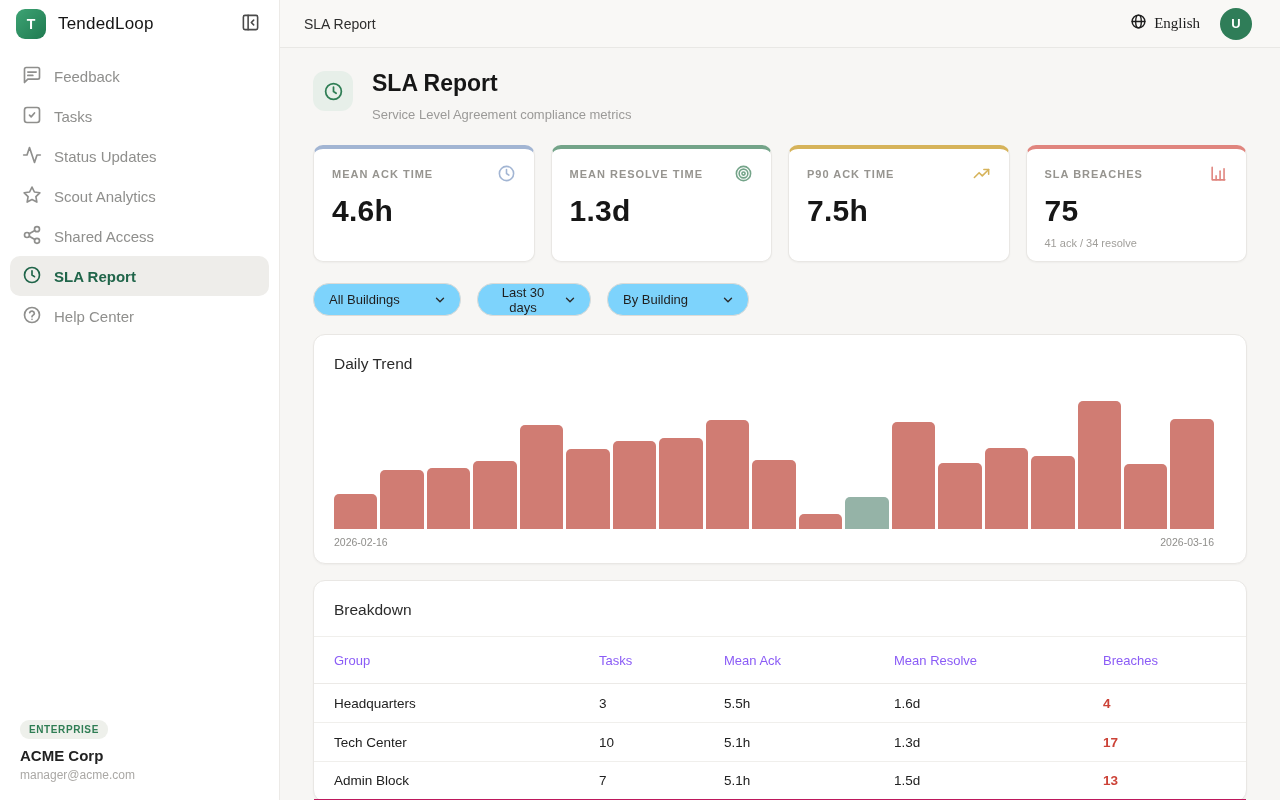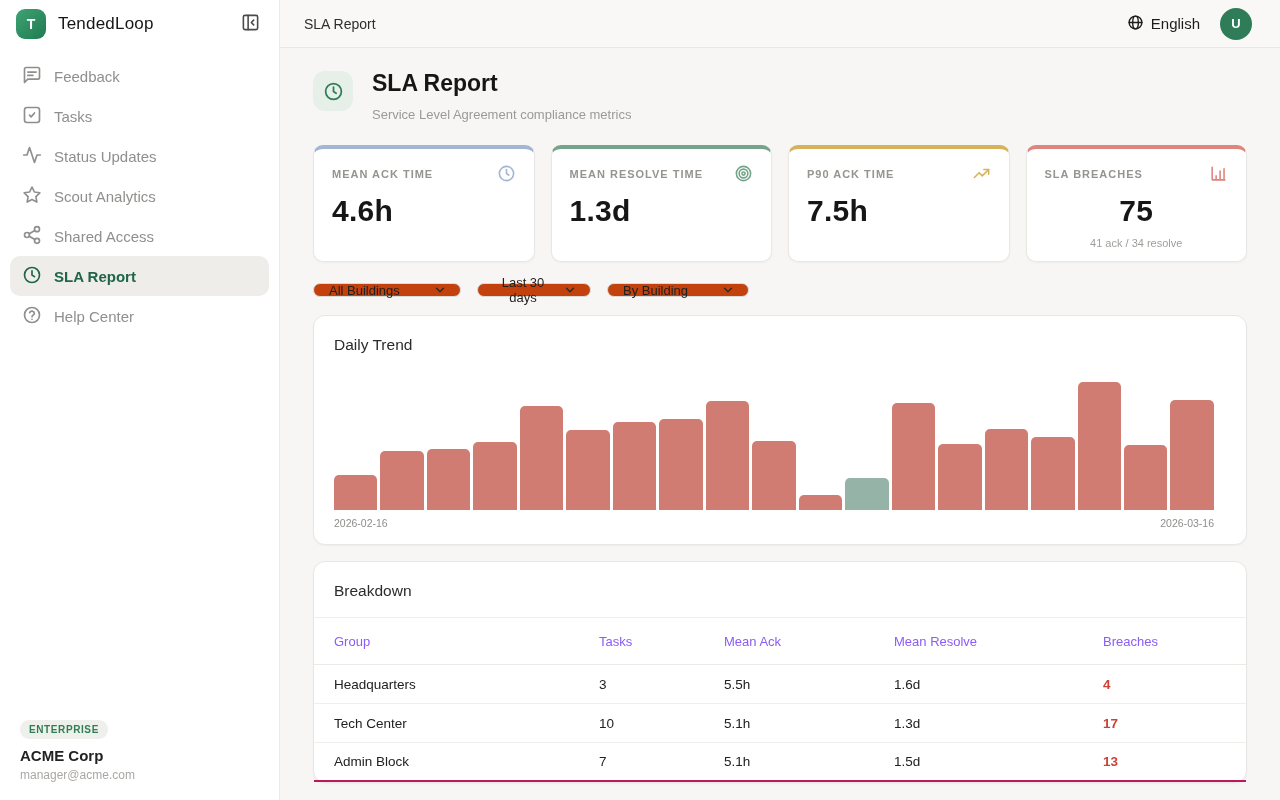--- a/index.html
+++ b/index.html
@@ -21,21 +21,21 @@
   .sidebar-footer { position:absolute; left:20px; bottom:18px; }
   .plan-badge { display:inline-block; background:#eef0eb; color:#2f7d54; font-size:10px; font-weight:700; letter-spacing:0.6px; padding:4px 9px; border-radius:9px; }
   .org-name { font-size:15px; font-weight:600; color:#222; margin-top:8px; }
   .org-email { font-size:12px; color:#aaa8a5; margin-top:4px; }
 
   
   .main { flex:1; display:flex; flex-direction:column; height:800px; overflow:hidden; }
   .topbar { height:48px; background:#f9f8f6; border-bottom:1px solid #e9e8e5; display:flex; align-items:center; padding:0 28px 0 24px; flex:0 0 48px; }
   .breadcrumb { font-size:14px; color:#2e2e2e; flex:1; }
   .topbar-right { display:flex; align-items:center; gap:20px; }
-  .lang-btn { display:flex; align-items:center; gap:7px; background:transparent; border:none; font-family:Liberation Sans, sans-serif; font-size:15px; font-weight:500; color:#1d1d1d; cursor:pointer; }
+  .lang-btn { display:flex; align-items:center; gap:7px; background:transparent; border:none; font-family:Liberation Serif, serif; font-size:15px; font-weight:500; color:#1d1d1d; cursor:pointer; }
   .avatar { width:32px; height:32px; border-radius:50%; background:#2f7d58; color:#fff; font-size:13px; font-weight:700; display:flex; align-items:center; justify-content:center; cursor:pointer; border:none; }
 
   .content { padding:23px 33px; flex:1; overflow:hidden; }
 
   
   .page-header { display:flex; align-items:flex-start; gap:19px; }
   .page-icon { width:40px; height:40px; border-radius:12px; background:#e7efe9; color:#2e7d54; display:flex; align-items:center; justify-content:center; }
   .page-title { font-size:23px; font-weight:700; color:#161616; line-height:1.1; }
   .page-subtitle { font-size:13px; color:#9b9a98; margin-top:11px; }
 
@@ -43,21 +43,21 @@
   .stats { display:grid; grid-template-columns:repeat(4,1fr); gap:16px; margin-top:23px; }
   .stat-card { background:#fff; border:1px solid #e9e7e4; border-top:4px solid #ccc; border-radius:10px; padding:15px 18px; height:117px; box-shadow:0 1px 2px rgba(0,0,0,0.04); }
   .stat-top { display:flex; align-items:center; justify-content:space-between; }
   .stat-label { font-size:11px; font-weight:600; letter-spacing:1px; color:#96948f; }
   .stat-icon { display:flex; }
   .stat-value { font-size:30px; font-weight:700; color:#161616; margin-top:11px; letter-spacing:0.3px; }
   .stat-sub { font-size:11px; color:#a09e9a; margin-top:9px; }
 
   
   .filters { display:flex; gap:16px; margin-top:21px; }
-  .filter { height:14px; background:#c2410c; border:1px solid #dcdbd7; border-radius:16px; display:flex; align-items:center; justify-content:space-between; padding:0 13px 0 15px; font-size:13px; color:#1f1f1f; cursor:pointer; font-family:inherit; }
+  .filter { height:33px; background:#7dd3fc; border:1px solid #dcdbd7; border-radius:16px; display:flex; align-items:center; justify-content:space-between; padding:0 13px 0 15px; font-size:13px; color:#1f1f1f; cursor:pointer; font-family:inherit; }
   .filter .chev { color:#2b2b2b; display:flex; margin-left:10px; }
   .filter.f1 { width:148px; }
   .filter.f2 { width:114px; }
   .filter.f3 { width:142px; }
 
   
   .card { background:#fff; border:1px solid #e9e7e4; border-radius:12px; box-shadow:0 1px 2px rgba(0,0,0,0.04); }
   .chart-card { margin-top:18px; padding:20px 32px 15px 20px; }
   .card-title { font-size:15.5px; font-weight:500; color:#2b2b2b; }
   .bars { display:flex; align-items:flex-end; gap:3px; height:135px; margin-top:21px; }
@@ -221,21 +221,21 @@
             <span class="stat-label">P90 ACK TIME</span>
             <span class="stat-icon" style="color: rgb(214, 179, 90);">
                 <svg width="19" height="19" viewBox="0 0 24 24" fill="none" stroke="currentColor" stroke-width="2" stroke-linecap="round" stroke-linejoin="round">
                   <path d="m3 17 6-6 4 4 8-8"></path>
                   <path d="M15 7h6v6"></path>
                 </svg>
               </span>
           </div>
           <div class="stat-value">7.5h</div>
         </div>
-        <div class="stat-card" style="border-top-color: rgb(224, 133, 126); text-align: center;">
+        <div class="stat-card" style="border-top-color: rgb(224, 133, 126);">
           <div class="stat-top">
             <span class="stat-label">SLA BREACHES</span>
             <span class="stat-icon" style="color: rgb(224, 133, 126);">
                 <svg width="19" height="19" viewBox="0 0 24 24" fill="none" stroke="currentColor" stroke-width="2" stroke-linecap="round" stroke-linejoin="round">
                   <path d="M4 4v16h16"></path>
                   <path d="M9 20v-5"></path>
                   <path d="M14 20V9"></path>
                   <path d="M19 20V6"></path>
                 </svg>
               </span>

